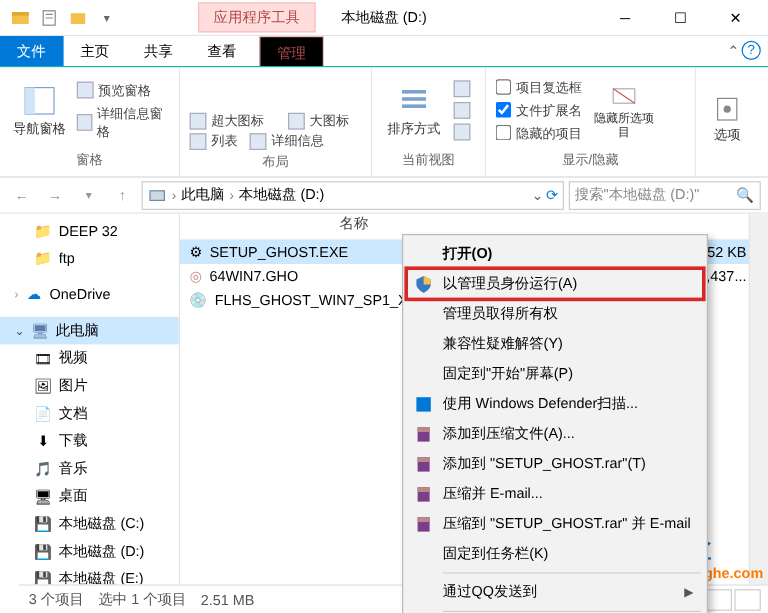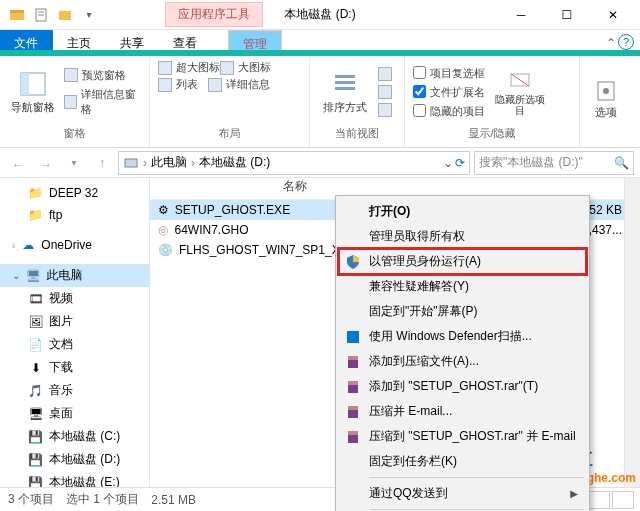--- a/index.html
+++ b/index.html
@@ -8,24 +8,24 @@
   
   .titlebar { height: 30px; background: #fff; border-bottom: 1px solid #e5e5e5; display: flex; align-items: center; padding: 0 6px; position: relative; }
   .titlebar .qat { display: flex; gap: 2px; align-items: center; }
   .titlebar .qat .btn { width: 22px; height: 22px; display: flex; align-items: center; justify-content: center; }
   .titlebar .apptool { margin-left: 65px; background: #fdd; border: 1px solid #f8bcbc; padding: 3px 12px; font-size: 12px; color: #b34a4a; }
   .titlebar .title { position: absolute; left: 50%; transform: translateX(-50%); font-size: 12px; }
   .titlebar .winbtns { position: absolute; right: 4px; display: flex; gap: 0; }
   .titlebar .winbtns div { width: 46px; height: 28px; display: flex; align-items: center; justify-content: center; }
 
   
-  .tabs { height: 26px; display: flex; align-items: stretch; background: #fff; border-bottom: 6px solid #14b8a6; position: relative; }
+  .tabs { height: 26px; display: flex; align-items: stretch; background: #fff; border-bottom: 1px solid #14b8a6; position: relative; }
   .tabs .tab { padding: 5px 14px; font-size: 12px; border-right: 1px solid transparent; }
   .tabs .tab.file { background: #0078d7; color: #fff; }
-  .tabs .tab.manage { background: #7dd3fc; color: #b34a4a; border: 1px solid #f8bcbc; border-bottom: none; margin-left: 16px; }
+  .tabs .tab.manage { background: #000000; color: #b34a4a; border: 1px solid #f8bcbc; border-bottom: none; margin-left: 4px; }
   .tabs .chev { position: absolute; right: 24px; top: 6px; color: #666; }
   .tabs .help { position: absolute; right: 6px; top: 4px; width: 16px; height: 16px; border: 1px solid #0078d7; border-radius: 50%; color: #0078d7; font-size: 11px; line-height: 14px; text-align: center; }
 
   
   .ribbon { height: 92px; background: #fff; border-bottom: 1px solid #d9d9d9; display: flex; }
   .group { border-right: 1px solid #e8e8e8; padding: 4px 8px; display: flex; flex-direction: column; justify-content: space-between; }
   .group .body { flex: 1; display: flex; align-items: center; gap: 6px; }
   .group .label { text-align: center; font-size: 11px; color: #666; padding: 2px 0; }
   .big { display: flex; flex-direction: column; align-items: center; gap: 2px; font-size: 11px; color: #333; width: 54px; }
   .medlist { display: flex; flex-direction: column; gap: 4px; font-size: 11px; color: #444; }
@@ -63,21 +63,21 @@
   
   .ctxmenu { position: absolute; left: 335px; top: 195px; width: 255px; background: #f2f2f2; border: 1px solid #bababa; box-shadow: 3px 3px 6px rgba(0,0,0,0.25); padding: 3px; font-size: 12px; z-index: 10; }
   .ctxmenu .item { display: flex; align-items: center; gap: 8px; padding: 4px 6px 4px 30px; position: relative; }
   .ctxmenu .item .arr { position: absolute; right: 8px; color: #555; font-size: 10px; }
   .ctxmenu .item .ic { position: absolute; left: 6px; width: 16px; height: 16px; }
   .ctxmenu .item.bold { font-weight: bold; }
   .ctxmenu .item.hl { outline: 3px solid #d92626; outline-offset: -1px; }
   .ctxmenu .sep { height: 1px; background: #d0d0d0; margin: 3px 2px 3px 30px; }
 
   
-  .status { position: absolute; bottom: 0; left: 0; right: 0; height: 24px; border-top: 1px solid #e0e0e0; display: flex; align-items: center; padding: 0 8px; font-size: 12px; color: #555; gap: 12px; background: #fff; }
+  .status { position: absolute; bottom: 0; left: 16px; right: 0; height: 24px; border-top: 1px solid #e0e0e0; display: flex; align-items: center; padding: 0 8px; font-size: 12px; color: #555; gap: 12px; background: #fff; }
   .status .views { position: absolute; right: 6px; display: flex; gap: 2px; }
   .status .views div { width: 22px; height: 18px; border: 1px solid #ccc; }
 
   
   .watermark { position: absolute; right: 4px; bottom: 26px; display: flex; align-items: center; gap: 6px; z-index: 5; }
   .watermark .txt { font-family: "SimHei", sans-serif; font-weight: bold; }
   .watermark .cn { color: #0a78c8; font-size: 22px; text-shadow: 1px 1px 0 #fff; }
   .watermark .url { color: #ff7a00; font-size: 12px; display: block; }
   .wlogo { width: 44px; height: 44px; }
 
@@ -147,21 +147,21 @@
             <span class="sqicon"></span>
             <span>详细信息窗格</span>
           </div>
       </div>
     </div>
     <div class="label">窗格</div>
   </div>
 
   <div class="group" style="width:160px">
     <div class="body" style="flex-direction:column;gap:2px;align-items:stretch;">
-      <div class="medlist" style="flex-direction:row;gap:0;">
+      <div class="medlist" style="flex-direction:row;gap:20px;margin-top:33px;">
         <div class="row">
             <span class="sqicon"></span>
             <span>超大图标</span>
           </div>
         <div class="row">
             <span class="sqicon"></span>
             <span>大图标</span>
           </div>
       </div>
       <div class="medlist" style="flex-direction:row;gap:10px;">
@@ -352,31 +352,31 @@
       <span class="nm">FLHS_GHOST_WIN7_SP1_X64_V</span>
     </div>
     <div class="scrollbar-v"></div>
   </div>
 </div>
 
 <div class="ctxmenu">
   <div class="item bold">
       <span>打开(O)</span>
     </div>
-  <div class="item">
-      <span>管理员取得所有权</span>
-    </div>
   <div class="item hl">
       <span class="ic">
         <svg width="16" height="16">
           <path d="M8 1 L14 4 V8 C14 12 8 15 8 15 C8 15 2 12 2 8 V4 Z" fill="#3b78c4"></path>
           <path d="M8 1 L14 4 V8 L8 8 Z" fill="#f3c04b"></path>
         </svg>
       </span>
       <span>以管理员身份运行(A)</span>
+    </div>
+  <div class="item">
+      <span>管理员取得所有权</span>
     </div>
   <div class="item">
       <span>兼容性疑难解答(Y)</span>
     </div>
   <div class="item">
       <span>固定到"开始"屏幕(P)</span>
     </div>
   <div class="item">
       <span class="ic">
         <svg width="16" height="16">

